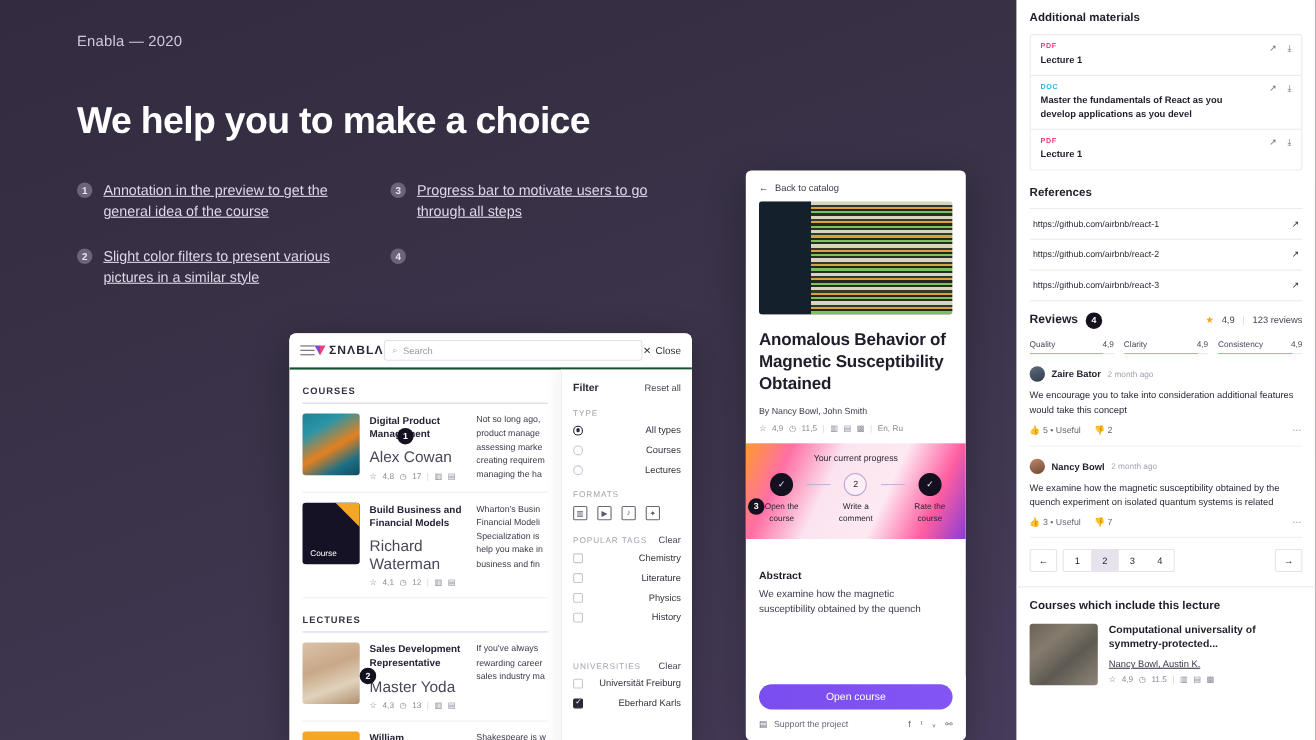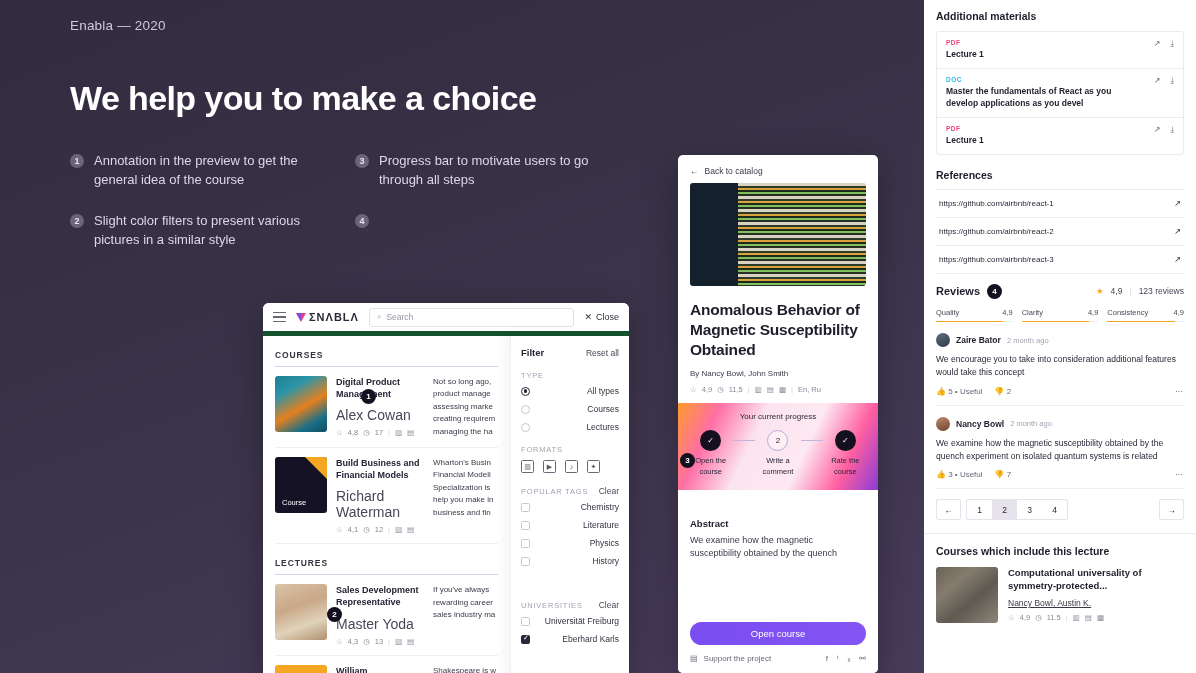--- a/index.html
+++ b/index.html
@@ -5,47 +5,47 @@
   * { box-sizing: border-box; margin: 0; padding: 0; }
   html, body { width: 1196px; height: 673px; overflow: hidden; }
   body {
     font-family: "Liberation Sans", sans-serif;
     background: linear-gradient(160deg, #332c40 0%, #3a3349 45%, #4a3d5e 100%);
     color: #fff;
     position: relative;
   }
 
   
-  .hero { position: absolute; left: 70px; top: 18px; width: 600px; }
+  .hero { position: absolute; left: 70px; top: 30px; width: 600px; }
   .hero-brand { font-size: 13.5px; color: #cfc9da; letter-spacing: .2px; }
   .hero-title {
     margin-top: 46px;
     font-size: 34px; font-weight: bold; letter-spacing: -.6px; color: #ffffff;
     line-height: 1.15;
   }
   .hero-points { margin-top: 34px; display: flex; flex-wrap: wrap; width: 570px; }
   .hero-point { display: flex; gap: 10px; width: 285px; margin-bottom: 22px; }
   .pt-num {
     flex: 0 0 auto; width: 14px; height: 14px; border-radius: 50%;
     background: #6d6479; color: #e8e4ee; font-size: 9px; font-weight: bold;
     display: flex; align-items: center; justify-content: center; margin-top: 2px;
   }
-  .pt-text { font-size: 13px; line-height: 1.45; color: #ddd8e6; max-width: 222px; }
+  .pt-text { font-size: 13px; line-height: 1.45; color: #ddd8e6; max-width: 222px; text-decoration: underline; }
 
   
   .card { background: #fff; border-radius: 6px; color: #262335; box-shadow: 0 10px 34px rgba(0,0,0,.28); }
 
   
   .catalog {
     position: absolute; left: 263px; top: 303px; width: 366px; height: 380px;
     overflow: hidden; border-radius: 6px;
   }
   .cat-top {
-    height: 33px; display: flex; align-items: center; gap: 10px;
-    padding: 0 10px; border-bottom: 5px solid #14532d; background: #fff;
+    height: 33px; display: flex; align-items: center; 
+    padding: 0 10px; border-bottom: 2px solid #14532d; background: #fff;
   }
   .burger { width: 13px; display: flex; flex-direction: column; gap: 3px; cursor: pointer; }
   .burger i { display: block; height: 1.3px; background: #6a6776; }
   .logo { display: flex; align-items: center; gap: 3px; font-size: 11px; font-weight: bold; letter-spacing: 1px; color: #2b2738; }
   .logo-tri { width: 0; height: 0; border-left: 5px solid transparent; border-right: 5px solid transparent; border-top: 9px solid #e8417a; position: relative; }
   .logo-tri:after { content:""; position:absolute; left:-5px; top:-9px; width:0;height:0;
      border-left:5px solid transparent;border-right:5px solid transparent;border-top:9px solid #7b4ae0; clip-path: polygon(0 0, 50% 0, 50% 100%); }
   .search {
     flex: 1; height: 19px; border: 1px solid #e2e0e8; border-radius: 3px;
     display: flex; align-items: center; gap: 5px; padding: 0 7px; font-size: 8.5px; color: #9a97a6;

